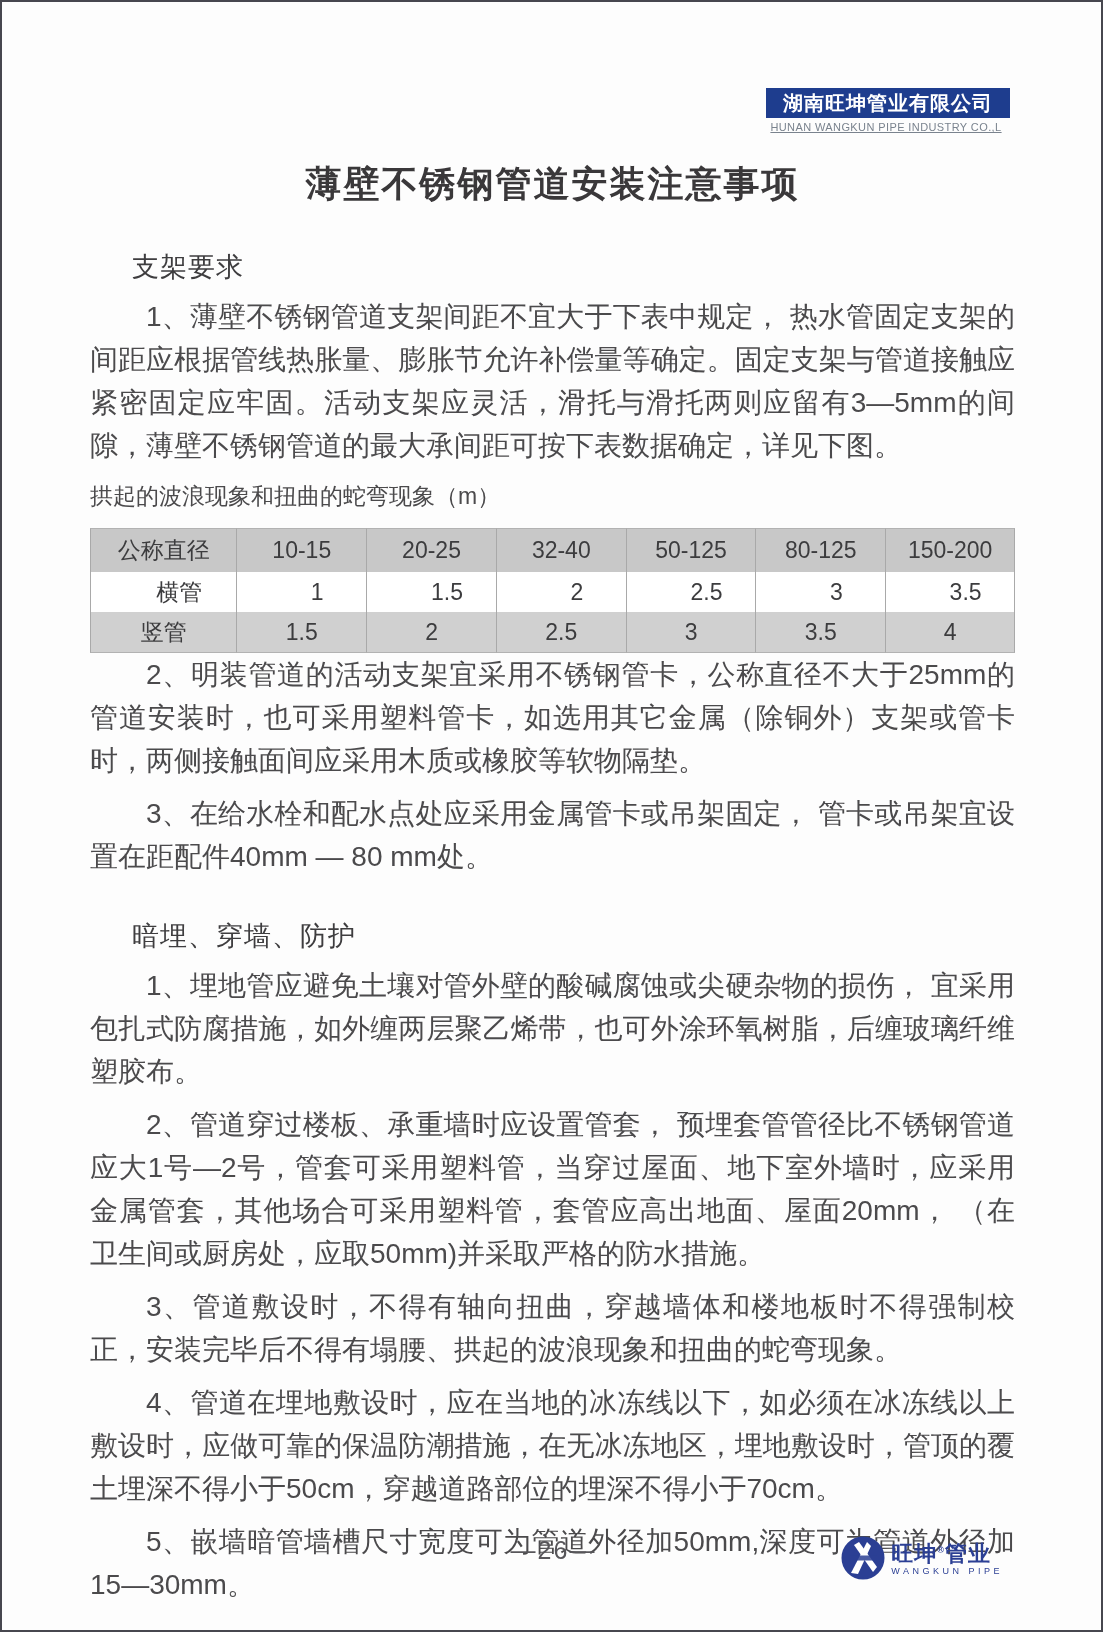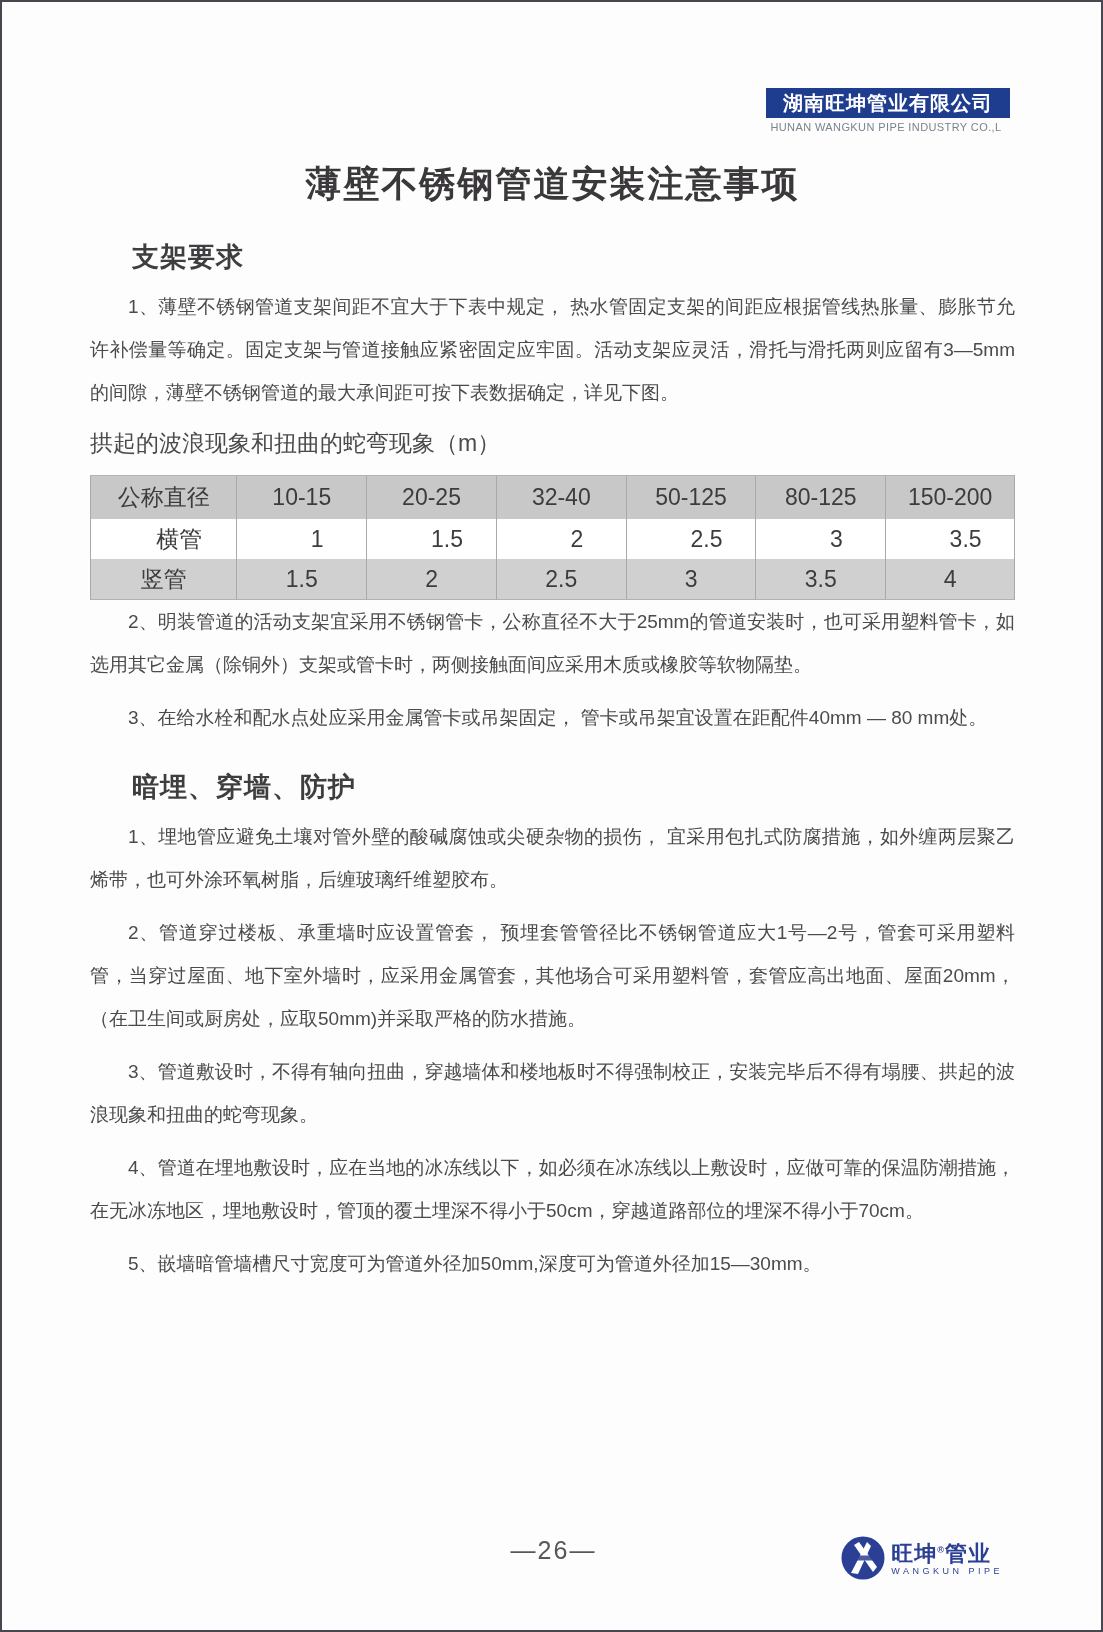--- a/index.html
+++ b/index.html
@@ -21,40 +21,41 @@
     display:block; margin:0 auto;
     width:244px; height:30px; line-height:30px;
     background:#1e3d8e; color:#ffffff;
     font-family:"Liberation Serif","DejaVu Serif",serif;
     font-size:20px; font-weight:bold; letter-spacing:1px;
   }
   .company-en {
     margin-top:3px;
     font-size:11px; color:#7a838e; letter-spacing:0.4px;
     white-space:nowrap;
+    text-decoration:underline;
   }
   
   .content {
     position:absolute; left:88px; top:0; width:925px;
     color:#4b4a4c;
   }
   .doc-title {
     margin-top:158px;
     text-align:center;
     font-size:36px; font-weight:bold; color:#3a383a;
     letter-spacing:2px;
   }
   .sec-heading {
-    margin:30px 0 0 42px;
-    font-size:27px; font-weight:bold; color:#3e3d3f;
+    margin:40px 0 0 42px;
+    font-size:27px; font-weight:normal; color:#3e3d3f;
     letter-spacing:1px;
   }
   .body-p {
     margin:10px 0 0 0;
-    font-size:19px; line-height:43px;
+    font-size:28px; line-height:43px;
     text-align:justify; text-indent:2em;
     color:#4b4a4c;
   }
   .body-p.mt-lg { margin-top:0; }
   .table-caption {
     margin:8px 0 0 0;
     font-size:23px; line-height:43px;
     text-align:left; color:#4b4a4c;
   }
   

